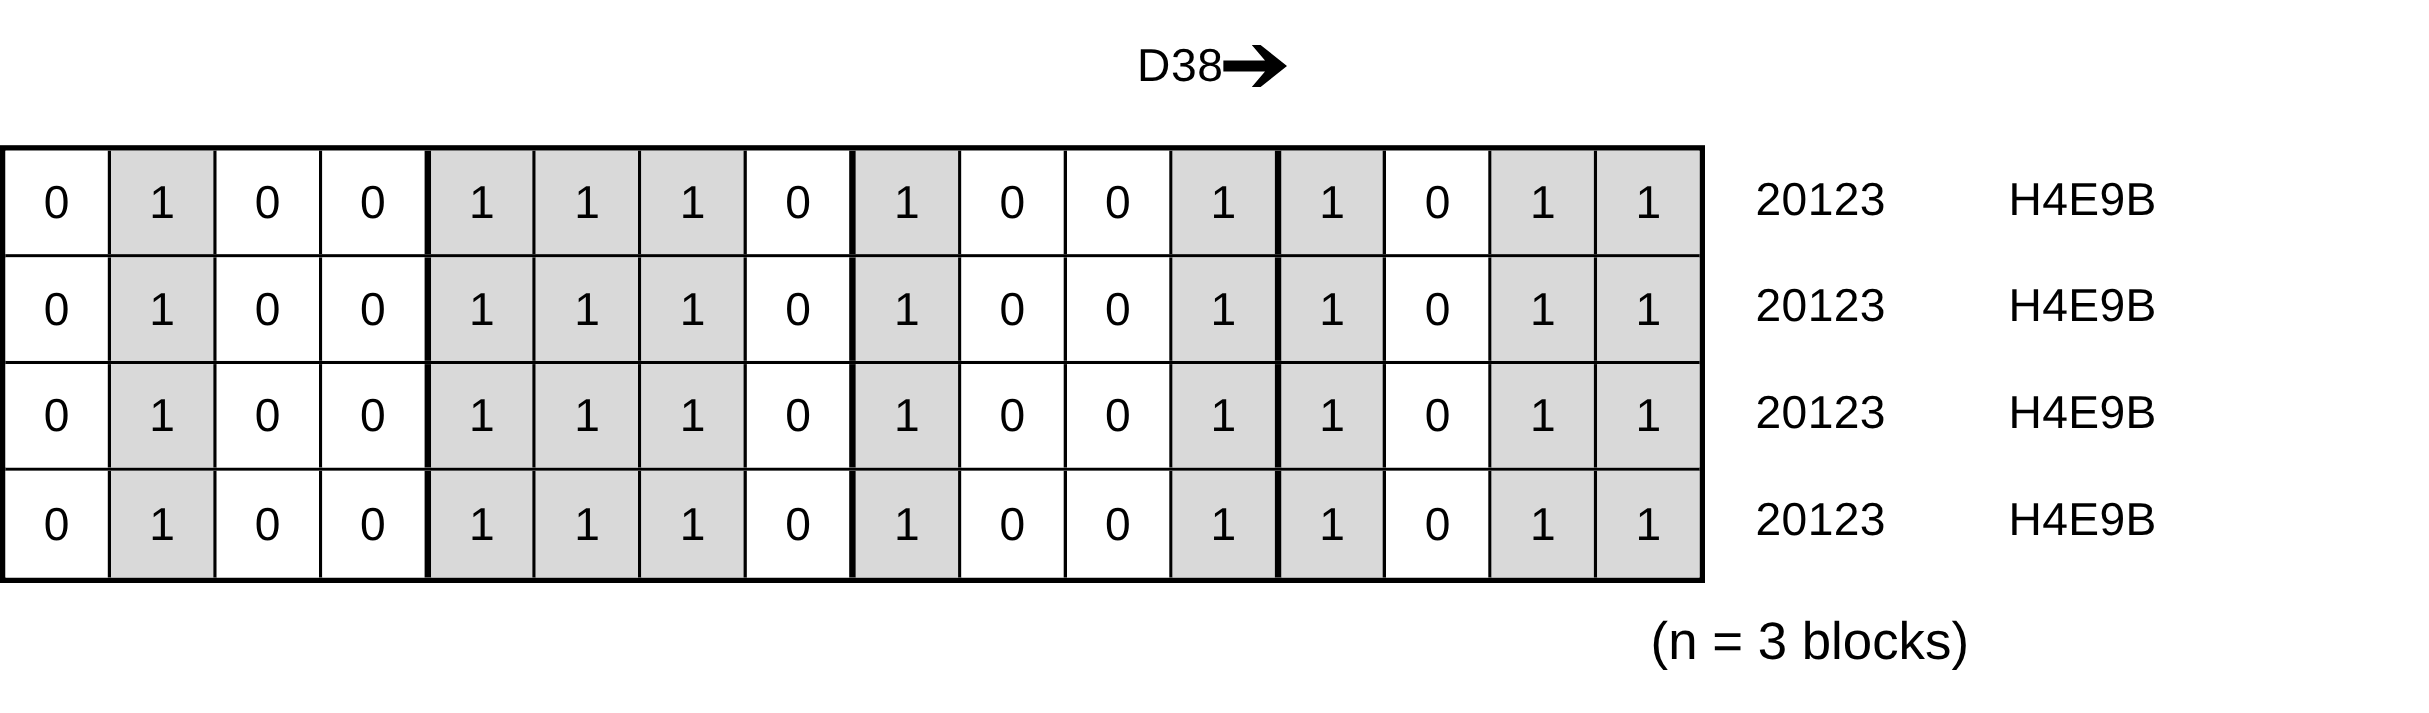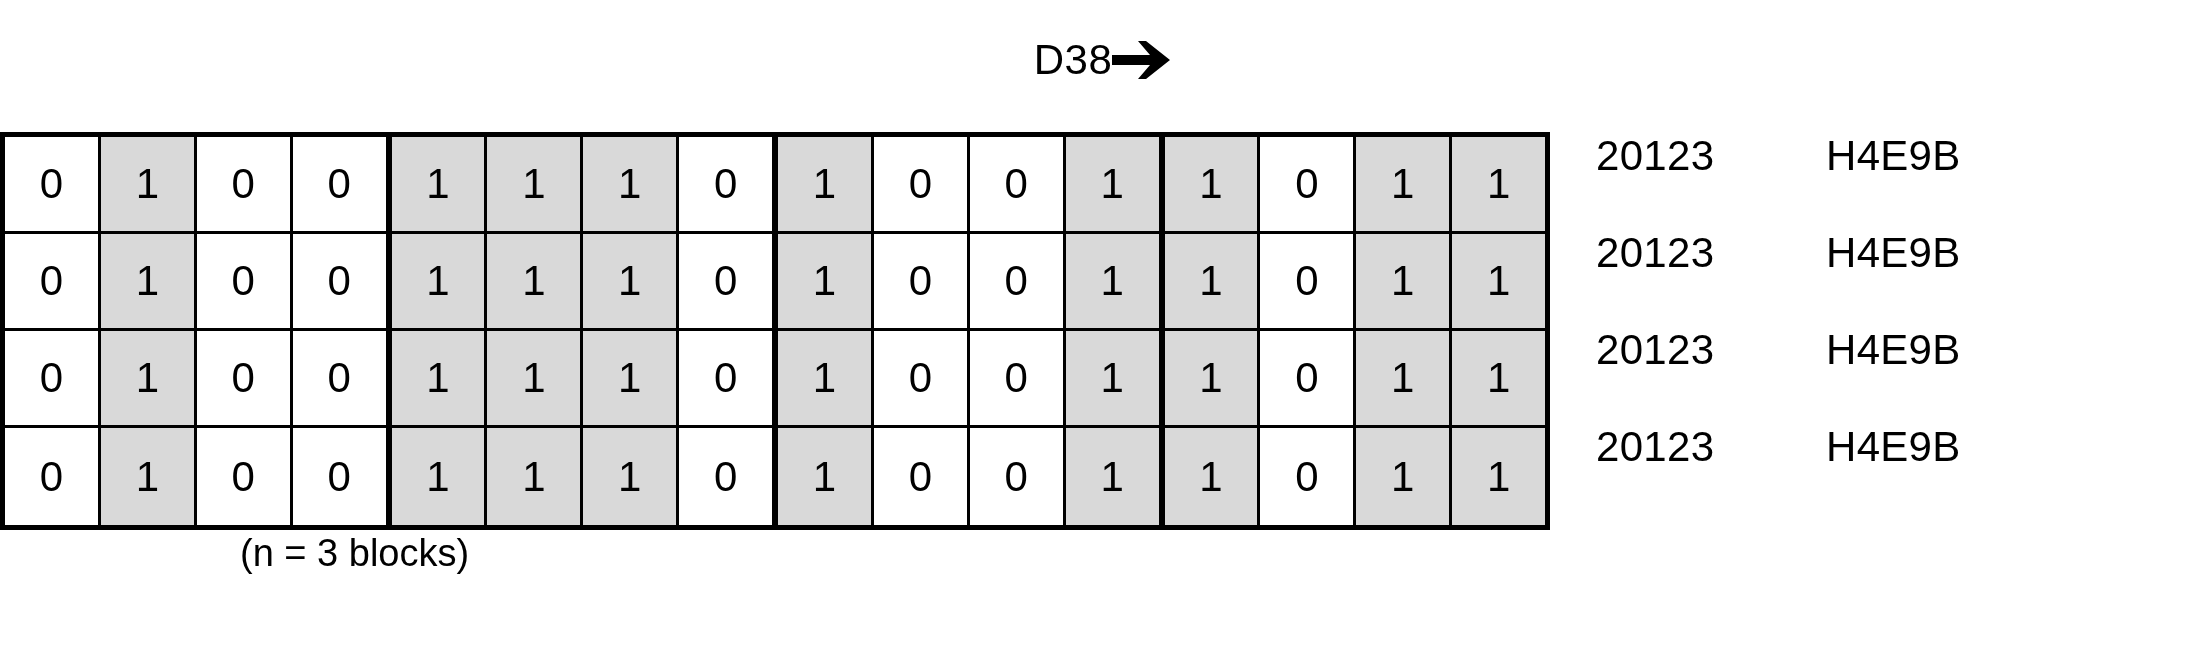--- a/index.html
+++ b/index.html
@@ -106,38 +106,38 @@
 
   
   #value-cols {
     display: flex;
     flex-direction: column;
     padding-left: 46px;
   }
   .value-row {
     height: 97px;
     display: flex;
-    align-items: flex-start;
+    align-items: center;
   }
   .value-cell {
     font-size: 42px;
     letter-spacing: 0.3px;
     white-space: nowrap;
   }
   .value-cell.count { width: 186px; }
   .value-cell.code  { width: 200px; margin-left: 44px; }
 
   
   #caption {
     position: absolute;
     left: 240px;
-    top: 532px;
+    top: 556px;
     width: 1550px;
-    text-align: left;
-    font-size: 38px;
+    text-align: right;
+    font-size: 48px;
   }
 </style>
 </head>
 <body>
 
 <div id="title-row">
   <span class="title-text">D38</span>
   <span id="arrow-icon">
     <svg width="62" height="44" viewBox="0 0 62 44" aria-hidden="true">
       <path d="M0 17 H38 L26 3 L34 3 L58 22 L34 41 L26 41 L38 27 H0 Z" fill="#000000"></path>

